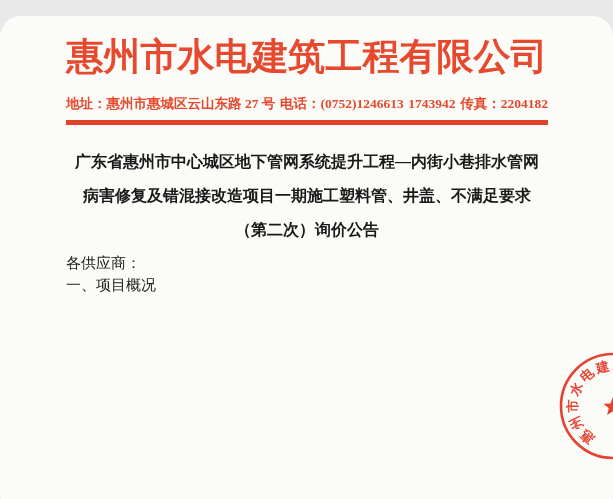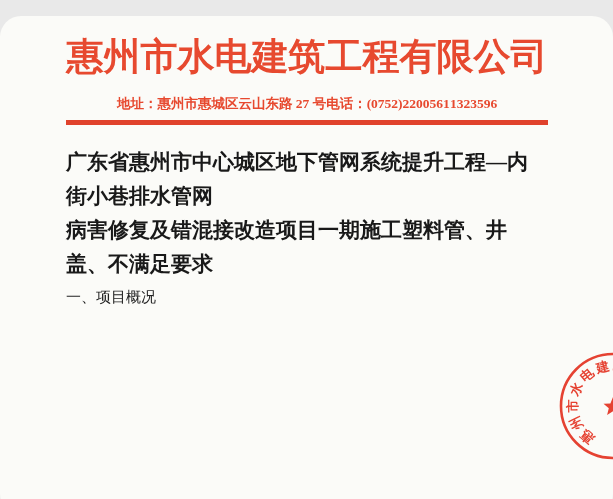--- a/index.html
+++ b/index.html
@@ -24,38 +24,39 @@
     color: #e7492f;
     font-weight: bold;
     font-size: 37px;
     line-height: 52px;
     letter-spacing: 0px;
     white-space: nowrap;
   }
   .contact-row {
     margin-top: 12px;
     display: flex;
-    justify-content: center;
+    justify-content: space-between;
     align-items: baseline;
     color: #e7492f;
     font-weight: bold;
     font-size: 13.5px;
     line-height: 18px;
     white-space: nowrap;
   }
   .red-rule {
     margin-top: 7px;
     height: 2px;
     border-top: 3px solid #e0422c;
     border-bottom: 2px solid #e0422c;
   }
   .doc-title {
     margin-top: 20px;
+    text-align: center;
     font-weight: bold;
-    font-size: 21px;
+    font-size: 16px;
     line-height: 34px;
     color: #191919;
   }
   .body-text {
     margin-top: 5px;
     font-size: 15px;
     line-height: 22px;
     text-align: justify;
     color: #222;
   }
@@ -90,32 +91,35 @@
 </head>
 <body>
 
 <div class="page">
   <div class="content">
 
     <div class="company-name">惠州市水电建筑工程有限公司</div>
 
     <div class="contact-row">
       <span>地址：惠州市惠城区云山东路 27 号</span>
-      <span>电话：(0752)2200561</span>
-      <span>1323596</span>
+      <span>电话：(0752)1246613</span>
+      <span>1743942</span>
+      <span>传真：2204182</span>
     </div>
 
     <div class="red-rule"></div>
 
     <div class="doc-title">
       <div>广东省惠州市中心城区地下管网系统提升工程—内街小巷排水管网</div>
       <div>病害修复及错混接改造项目一期施工塑料管、井盖、不满足要求</div>
+      <div>（第二次）询价公告</div>
     </div>
 
     <div class="body-text">
+      <div class="salutation">各供应商：</div>
       <div class="section-heading">一、项目概况</div>
 
     </div>
   </div>
 
   <div class="seal">
     <svg width="110" height="110" viewBox="0 0 110 110">
       <circle cx="55" cy="55" r="52"></circle>
       <polygon class="star" points="55,46 57.6,52.4 64.5,52.8 59.2,57.2 60.9,63.9 55,60.2 49.1,63.9 50.8,57.2 45.5,52.8 52.4,52.4"></polygon>
       <g id="seal-text">

